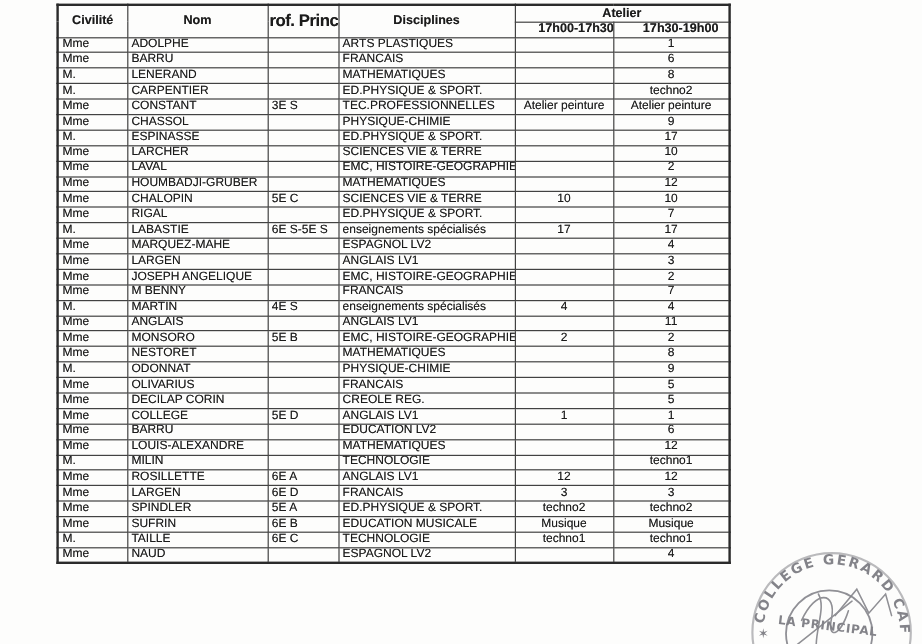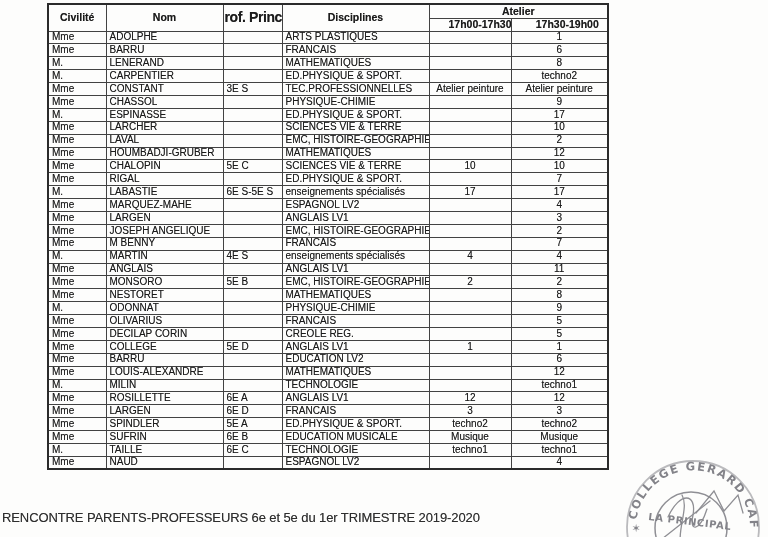--- a/index.html
+++ b/index.html
@@ -351,21 +351,20 @@
           <td>Mme</td>
           <td>NAUD</td>
           <td></td>
           <td>ESPAGNOL LV2</td>
           <td class="c"></td>
           <td class="c">4</td>
         </tr>
       </tbody>
   </table>
 
-  <div class="footer">RENCONTRE PARENTS-PROFESSEURS 6e et 5e du 1er TRIMESTRE 2019-2020</div>
 
   <svg class="stamp" viewBox="0 0 160 140" width="160" height="140" style="color: rgb(110, 110, 117);">
 
     <circle cx="83" cy="70" r="66" fill="none" stroke="currentColor" stroke-width="1.8" opacity="0.55"></circle>
 
     <circle cx="81" cy="71" r="36" fill="none" stroke="currentColor" stroke-width="1.5" opacity="0.9"></circle>
 
     <path id="ringArc" d="M 26.2 75 A 57 57 0 1 1 139.8 75" fill="none" stroke="none"></path>
     <text class="ring-text" fill="currentColor">
       <textPath href="#ringArc" startOffset="12">COLLEGE GERARD CAFE</textPath>

